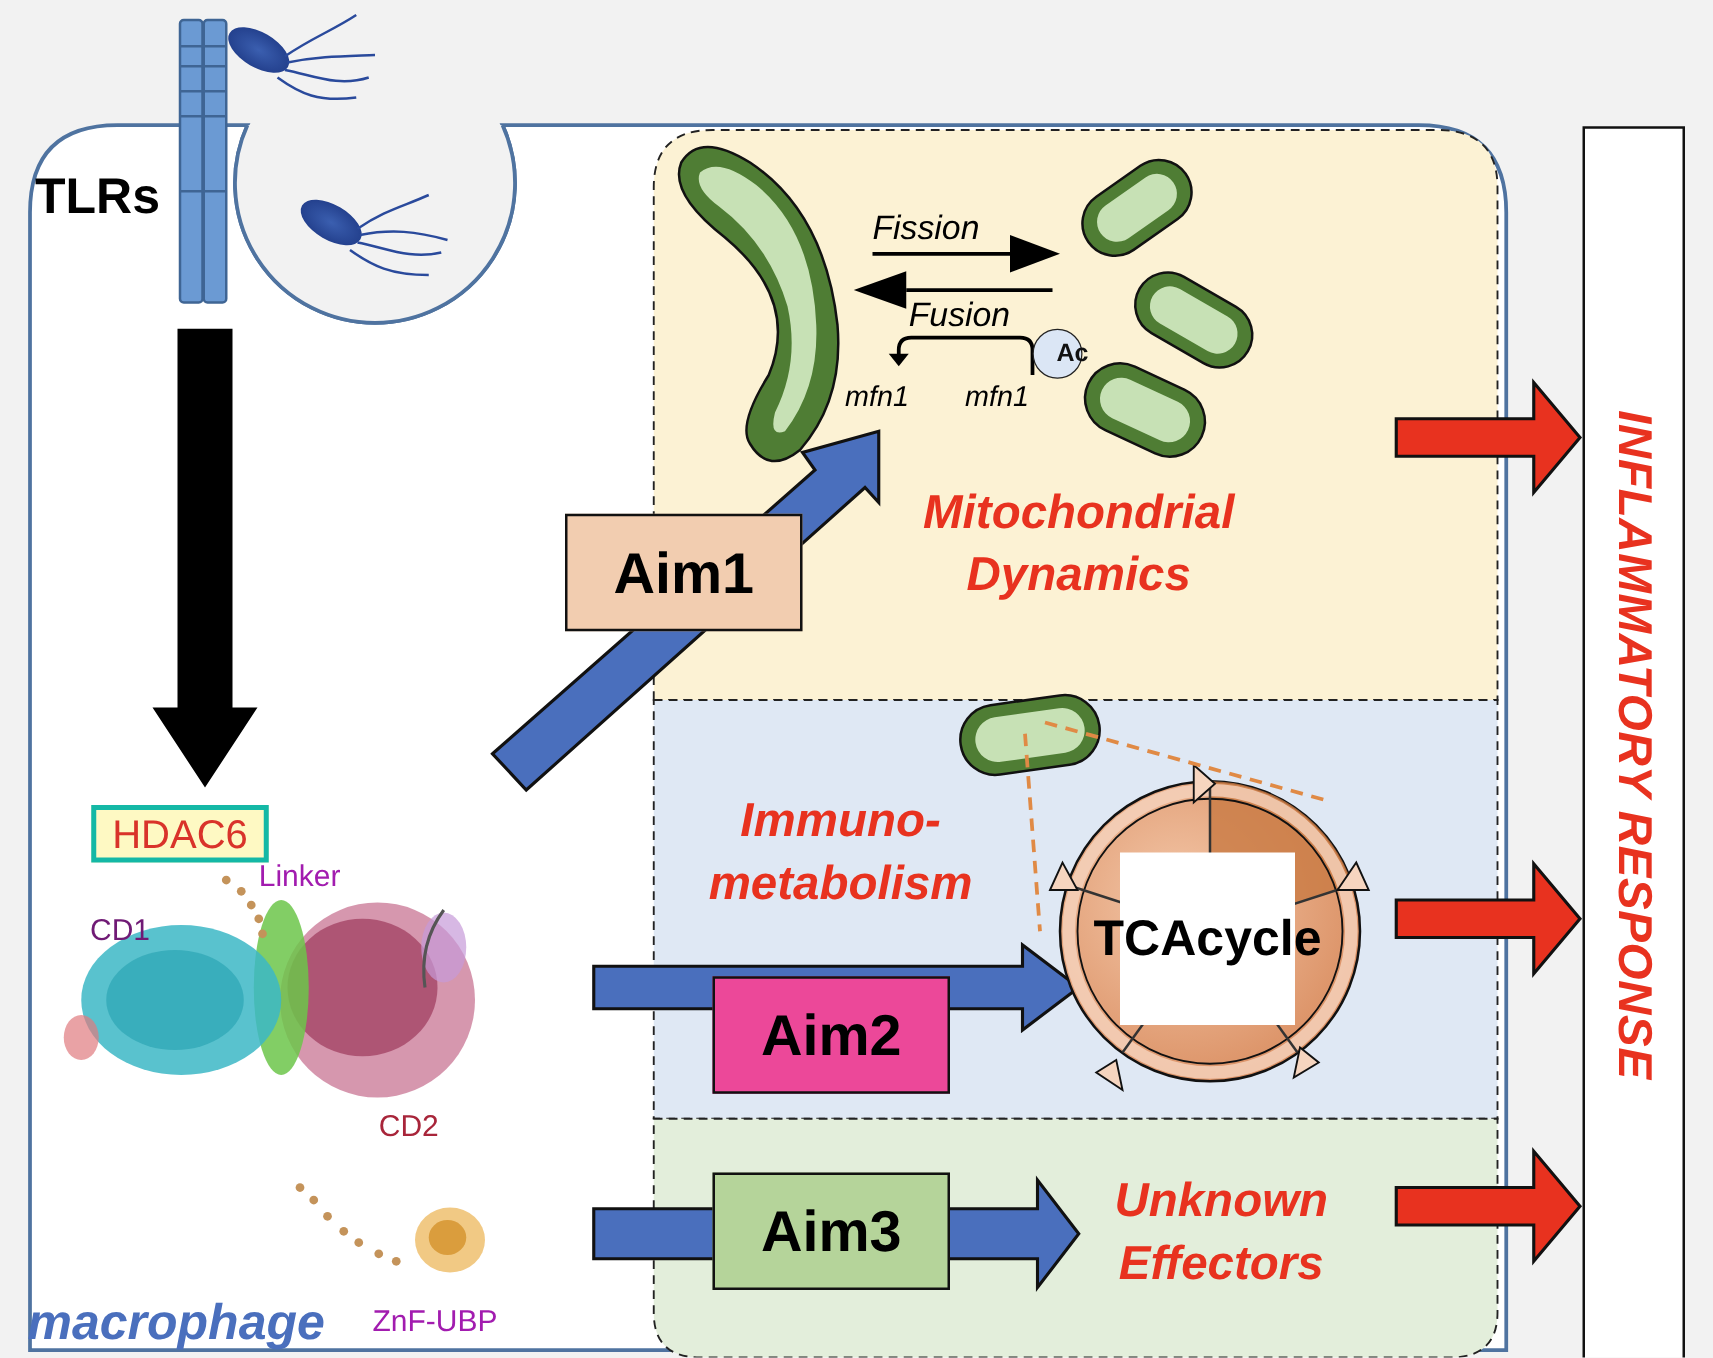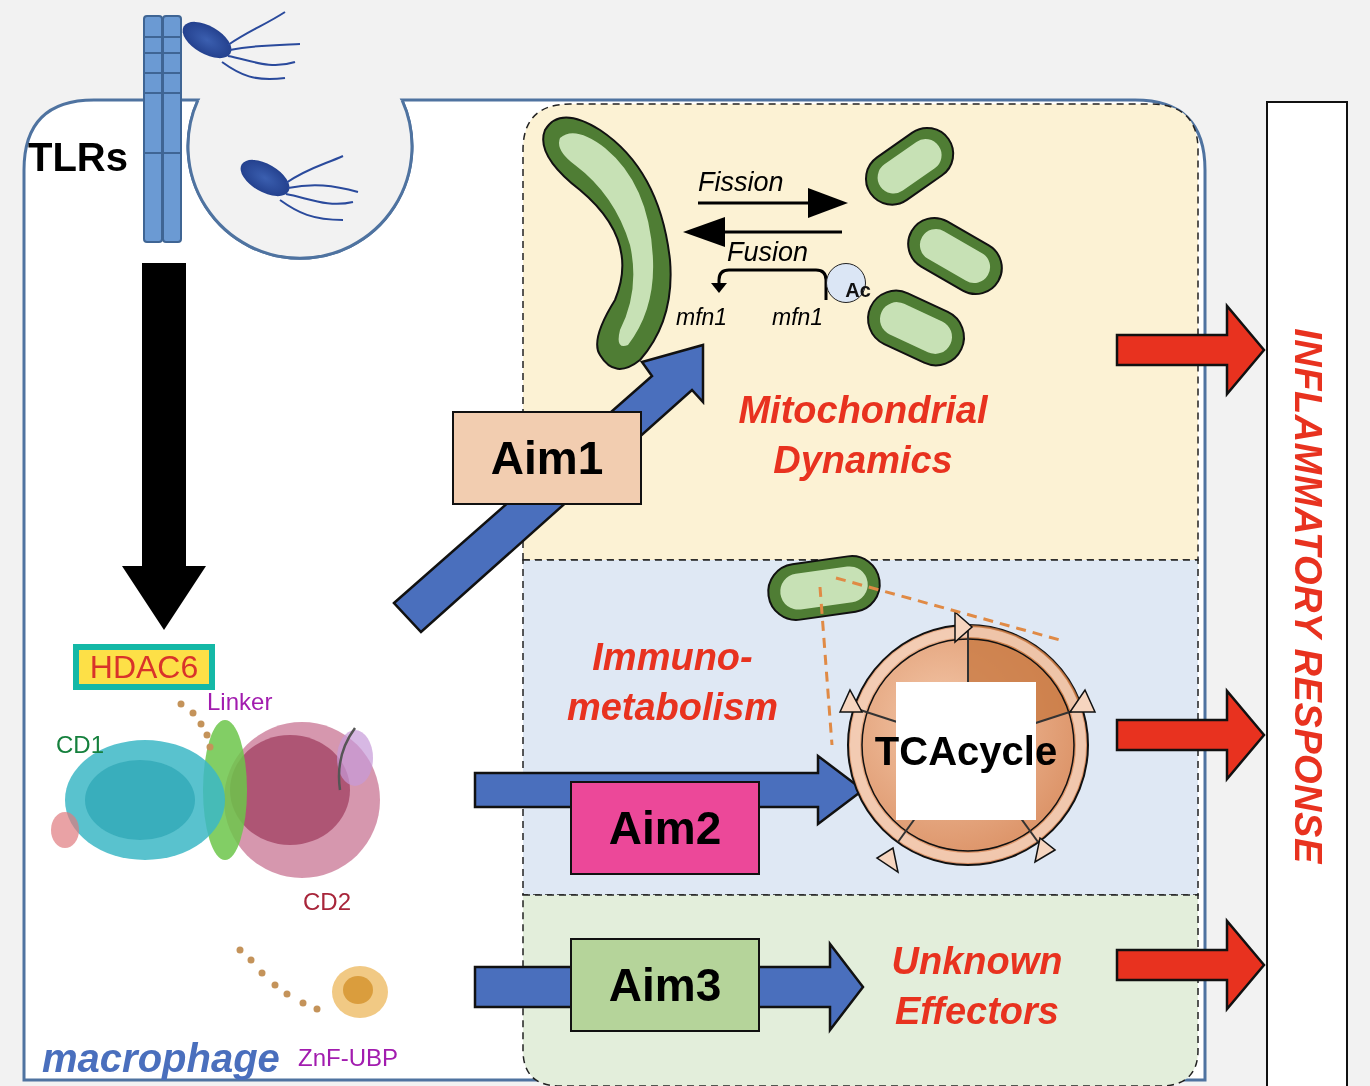--- a/index.html
+++ b/index.html
@@ -7,22 +7,22 @@
   svg{position:absolute;left:0;top:0;}
   .lbl{position:absolute;margin:0;white-space:nowrap;font-family:"Liberation Sans",sans-serif;}
   .bold{font-weight:bold;}
   .ital{font-style:italic;}
   .red{color:#e8321f;}
   .center{text-align:center;}
   .aimbox{position:absolute;border:2px solid #111;display:flex;align-items:center;justify-content:center;font-weight:bold;font-size:46px;color:#000;box-sizing:border-box;}
   .inflam{position:absolute;left:1266px;top:101px;width:82px;height:990px;background:#fff;border:2px solid #111;box-sizing:border-box;}
   .inflam-text{position:absolute;left:50%;top:50%;transform:translate(-50%,-50%) rotate(90deg);white-space:nowrap;font-weight:bold;font-style:italic;font-size:38px;color:#e8321f;letter-spacing:0.5px;}
   .tcabox{position:absolute;left:896px;top:682px;width:140px;height:138px;background:#fff;display:flex;flex-direction:row;align-items:center;justify-content:center;font-weight:bold;font-size:40px;line-height:48px;color:#000;}
-  .hdac{position:absolute;left:73px;top:644px;width:142px;height:46px;border:6px solid #14b8a6;box-sizing:border-box;color:#d9332a;font-size:32px;display:flex;align-items:center;justify-content:center;background:#fde047;}
-  .ac{position:absolute;left:826px;top:263px;width:40px;height:40px;border-radius:50%;background:#dbe6f5;border:1.5px solid #222;box-sizing:border-box;display:flex;align-items:flex-end;justify-content:center;font-weight:bold;font-size:20px;color:#111;padding-left:24px;}
+  .hdac{position:absolute;left:73px;top:644px;width:142px;height:46px;border:4px solid #14b8a6;box-sizing:border-box;color:#d9332a;font-size:32px;display:flex;align-items:center;justify-content:center;background:#fef9c3;}
+  .ac{position:absolute;left:826px;top:263px;width:40px;height:40px;border-radius:50%;background:#dbe6f5;border:1.5px solid #222;box-sizing:border-box;display:flex;align-items:center;justify-content:center;font-weight:bold;font-size:20px;color:#111;padding-left:24px;}
 </style>
 </head>
 <body>
 
 <svg width="1370" height="1086" viewBox="0 0 1370 1086">
   <defs>
     <radialGradient id="tcaGrad" cx="40%" cy="40%" r="70%">
       <stop offset="0%" stop-color="#f4c8aa"></stop>
       <stop offset="100%" stop-color="#d88a5c"></stop>
     </radialGradient>
@@ -185,27 +185,27 @@
   </g>
   <g>
     <path d="M 1117 720 L 1227 720 L 1227 691 L 1264 735 L 1227 779 L 1227 750 L 1117 750 Z" fill="#e8321f" stroke="#111" stroke-width="2.5"></path>
   </g>
   <g>
     <path d="M 1117 950 L 1227 950 L 1227 921 L 1264 965 L 1227 1009 L 1227 980 L 1117 980 Z" fill="#e8321f" stroke="#111" stroke-width="2.5"></path>
   </g>
 </svg>
 
 <p class="lbl bold" style="left:28px;top:135px;font-size:40px;color:#000;">TLRs</p>
-<p class="lbl bold ital" style="left:22px;top:1036px;font-size:40px;color:#4a6fbd;padding-left:20px;">macrophage</p>
+<p class="lbl bold ital" style="left:22px;top:1036px;font-size:40px;color:#4a6fbd;">macrophage</p>
 
 <div class="hdac">
     <span>HDAC6</span>
   </div>
 <p class="lbl" style="left:207px;top:688px;font-size:24px;color:#a21caf;">Linker</p>
-<p class="lbl" style="left:56px;top:731px;font-size:24px;color:#15803d;">CD1</p>
+<p class="lbl" style="left:72px;top:731px;font-size:24px;color:#701a75;">CD1</p>
 <p class="lbl" style="left:303px;top:888px;font-size:24px;color:#a8253a;">CD2</p>
 <p class="lbl" style="left:298px;top:1044px;font-size:24px;color:#a21caf;">ZnF-UBP</p>
 
 <p class="lbl ital" style="left:698px;top:167px;font-size:27px;color:#000;">Fission</p>
 <p class="lbl ital" style="left:727px;top:237px;font-size:27px;color:#000;">Fusion</p>
 <p class="lbl ital" style="left:676px;top:304px;font-size:23px;color:#000;">mfn1</p>
 <p class="lbl ital" style="left:772px;top:304px;font-size:23px;color:#000;">mfn1</p>
 <div class="ac">
     <span>Ac</span>
   </div>

